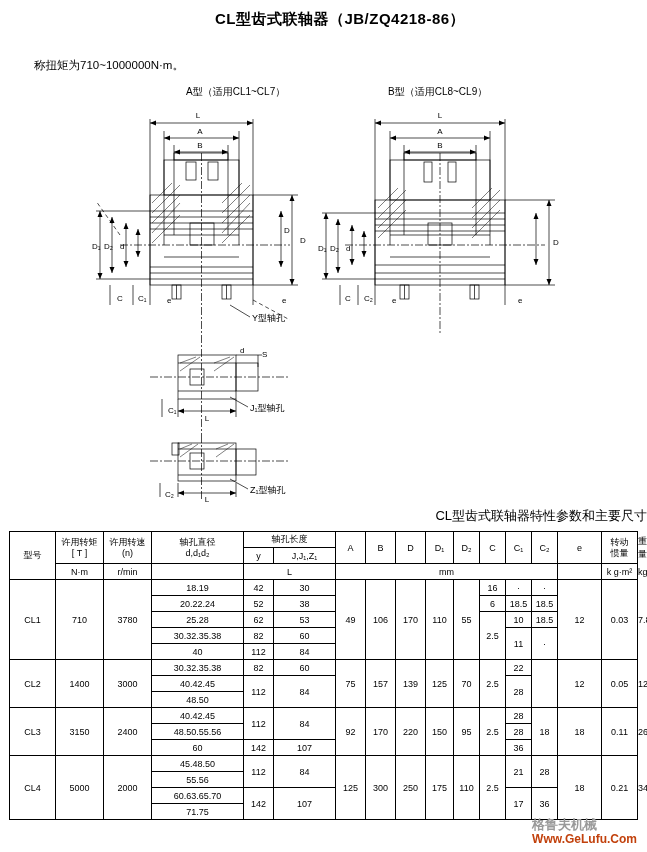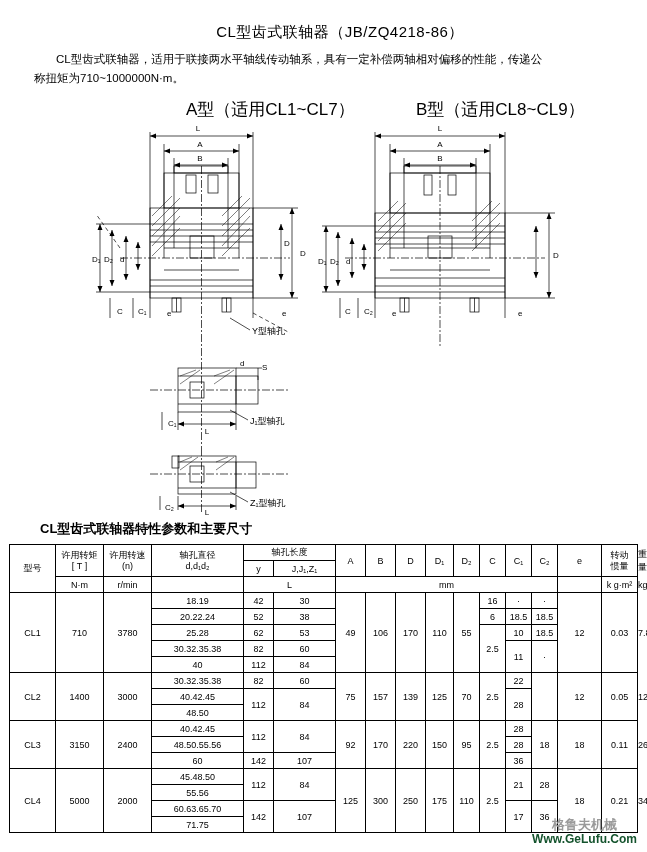--- a/index.html
+++ b/index.html
@@ -7,50 +7,50 @@
     width:647px;height:852px;
     background:#ffffff;
     font-family:"Liberation Sans", sans-serif;
     color:#000;
     position:relative;
     overflow:hidden;
   }
   .title{
     text-align:center;
     font-size:15px;
-    font-weight:normal;
-    margin-top:23px;
+    font-weight:bold;
+    margin-top:10px;
     letter-spacing:0.5px;
     padding-left:33px;
   }
   .intro{
     margin:8px 34px 0 34px;
     font-size:11.5px;
     line-height:19px;
     text-align:justify;
   }
   .intro .indent{display:inline-block;width:22px;}
   .fig-headers{
     position:relative;
     height:20px;
     margin-top:10px;
-    font-size:17px;
+    font-size:10px;
   }
   .fig-headers .a-head{position:absolute;left:186px;top:0;}
-  .fig-headers .b-head{position:absolute;left:416px;top:0;}
+  .fig-headers .b-head{position:absolute;left:388px;top:0;}
   .drawing{
     position:relative;
     width:647px;
     height:400px;
   }
   .drawing svg{position:absolute;left:0;top:0;}
   .table-title{
-    text-align:left;
+    text-align:right;
     font-size:13px;
-    font-weight:bold;
+    font-weight:normal;
     margin-top:2px;
     margin-bottom:6px;
     padding-left:40px;
   }
   table.spec{
     border-collapse:collapse;
     width:617px;
     margin:0 auto;
     font-size:9px;
     table-layout:fixed;
@@ -61,33 +61,33 @@
     vertical-align:middle;
     padding:0;
     height:15px;
     font-weight:normal;
   }
   table.spec th{font-size:9px;}
   .watermark{
     position:absolute;
     right:10px;
     bottom:6px;
-    text-align:center;
+    text-align:left;
     line-height:14px;
   }
   .watermark .wm1{font-size:13px;color:#9a9a9a;font-weight:bold;}
-  .watermark .wm2{font-size:12px;color:#14532d;font-weight:bold;}
+  .watermark .wm2{font-size:12px;color:#c2410c;font-weight:bold;}
 </style>
 </head>
 <body>
 
 <div class="title">CL型齿式联轴器（JB/ZQ4218-86）</div>
 
 <div class="intro">
-  <span class="indent"></span><span>CL型齿式联轴器，适用于联接两水平轴线传动轴系，具有一定补偿两轴相对偏移的性能，传递公</span><br>
+  <span class="indent"></span><br>
   <span>称扭矩为710~1000000N·m。</span>
 </div>
 
 <div class="fig-headers">
   <span class="a-head">A型（适用CL1~CL7）</span>
   <span class="b-head">B型（适用CL8~CL9）</span>
 </div>
 
 <div class="drawing">
 <svg width="647" height="400" viewBox="0 0 647 400" xmlns="http://www.w3.org/2000/svg">

